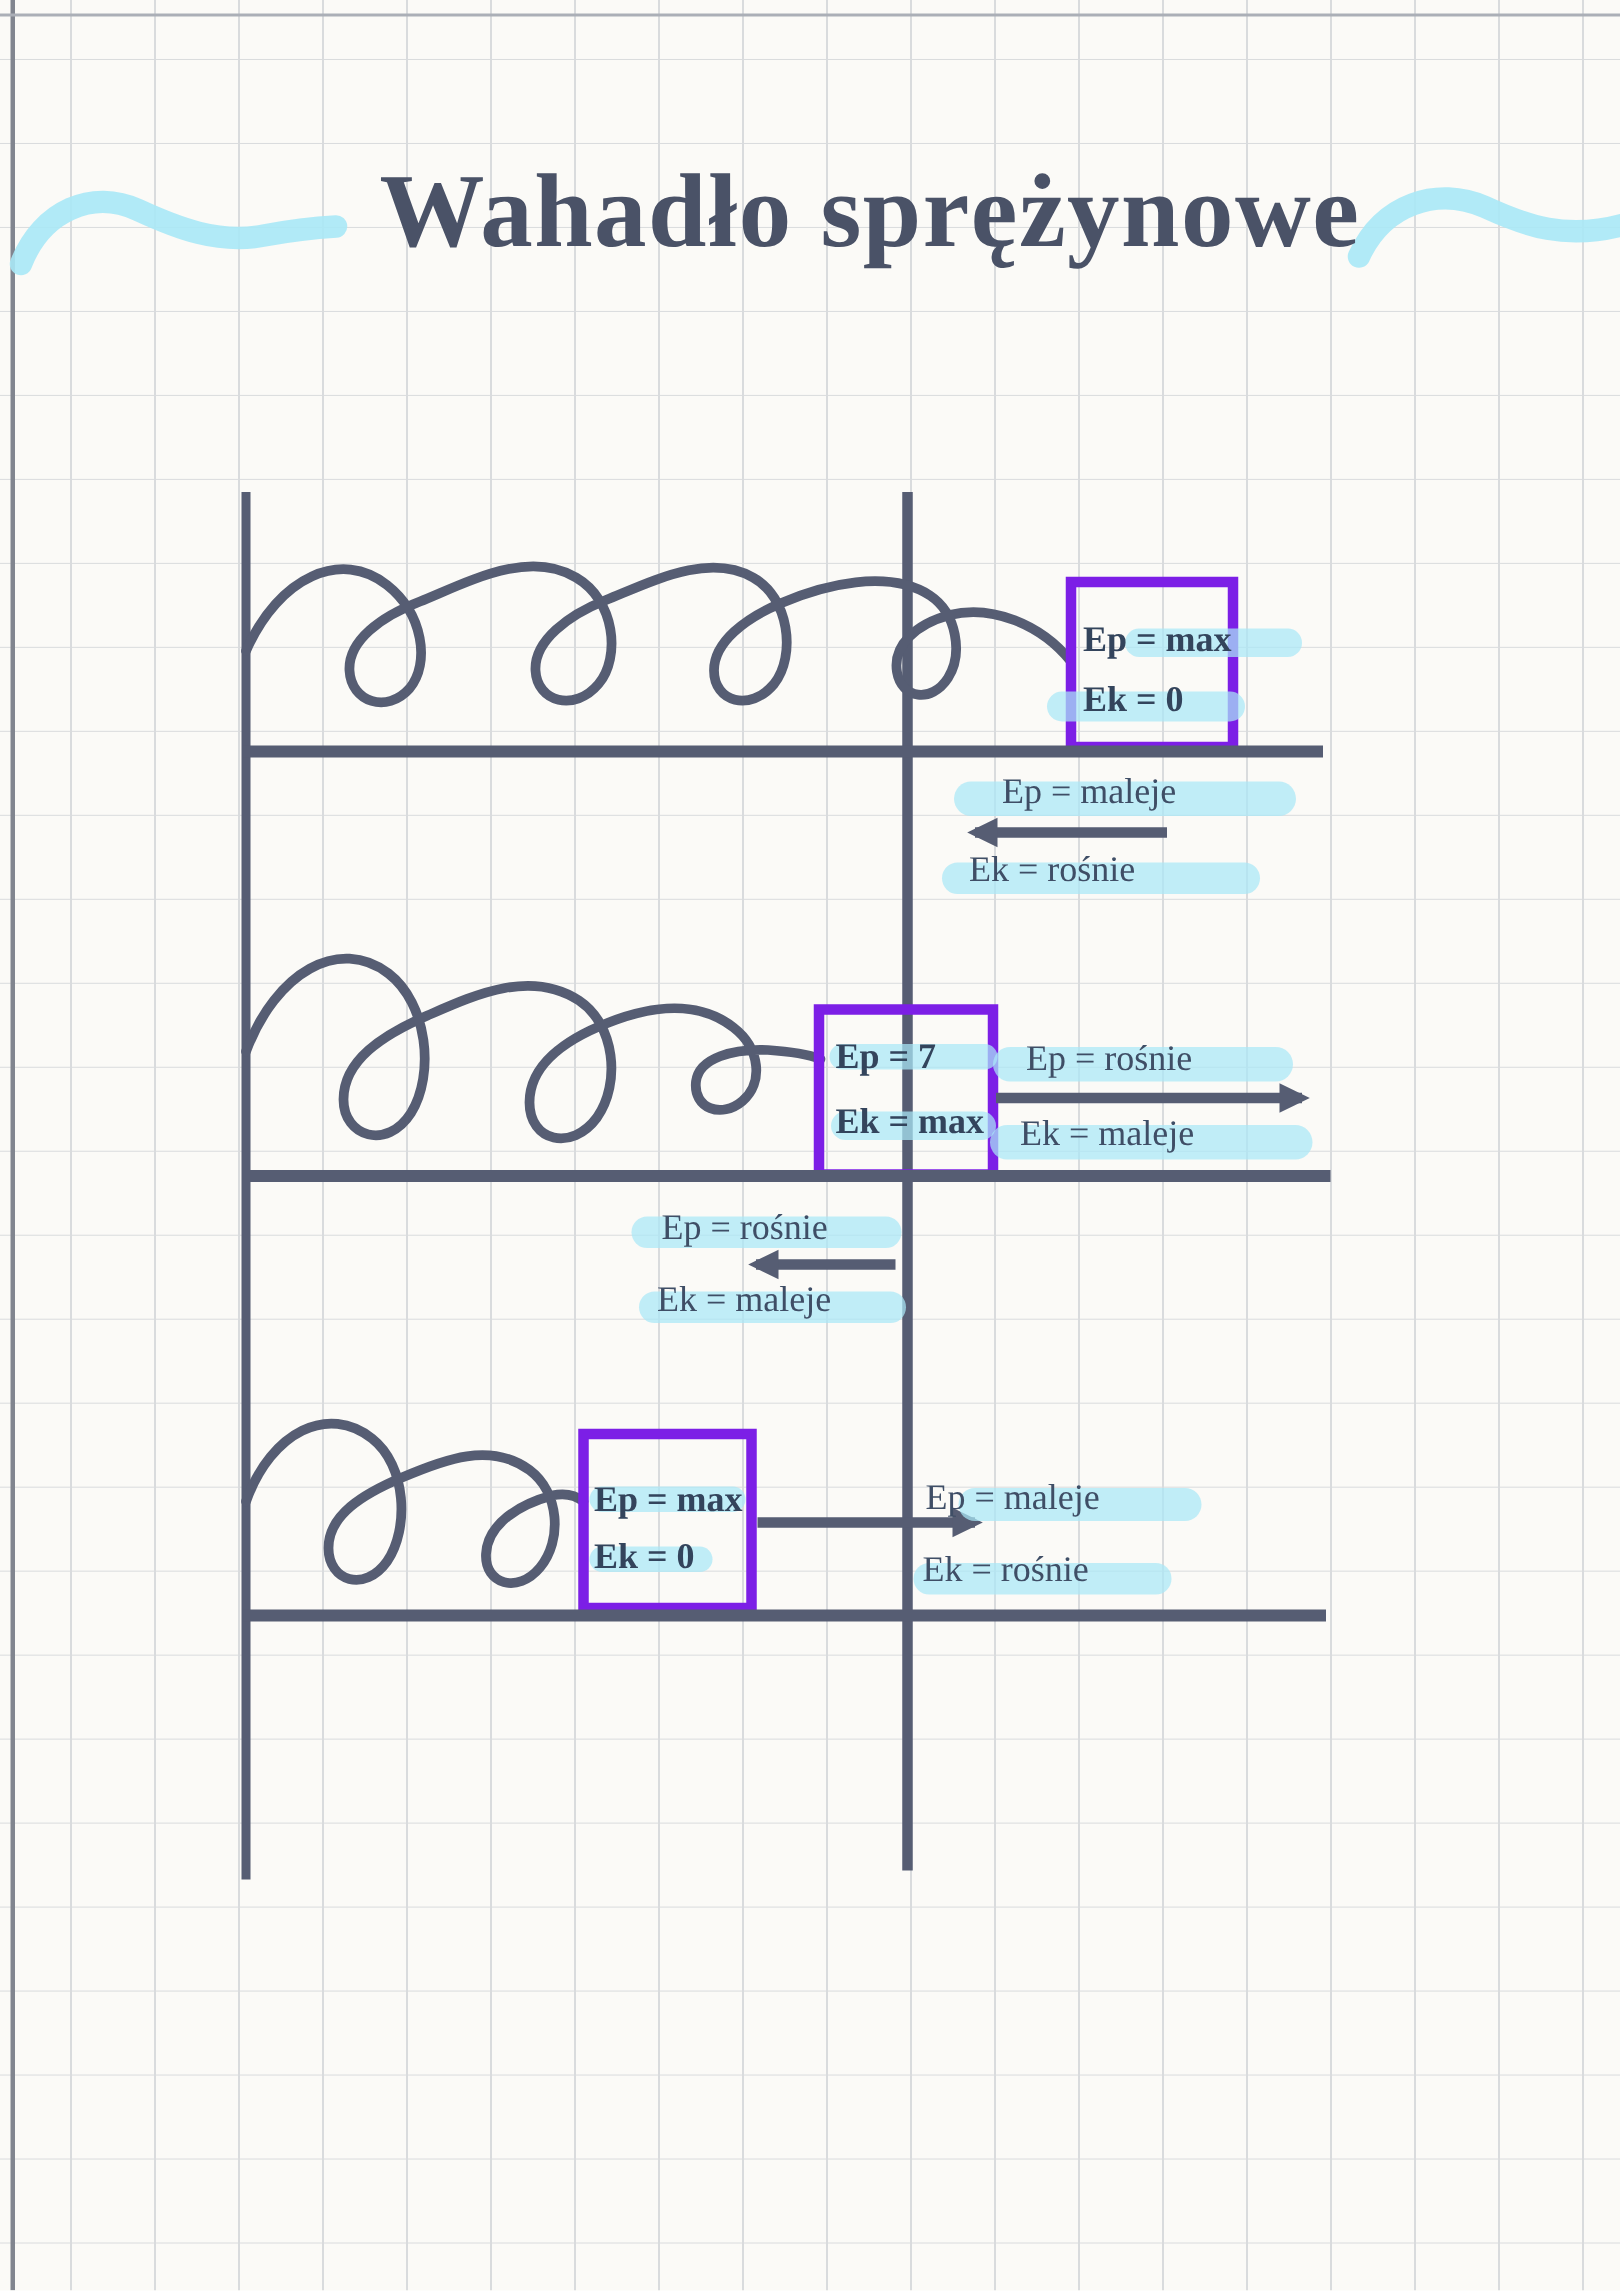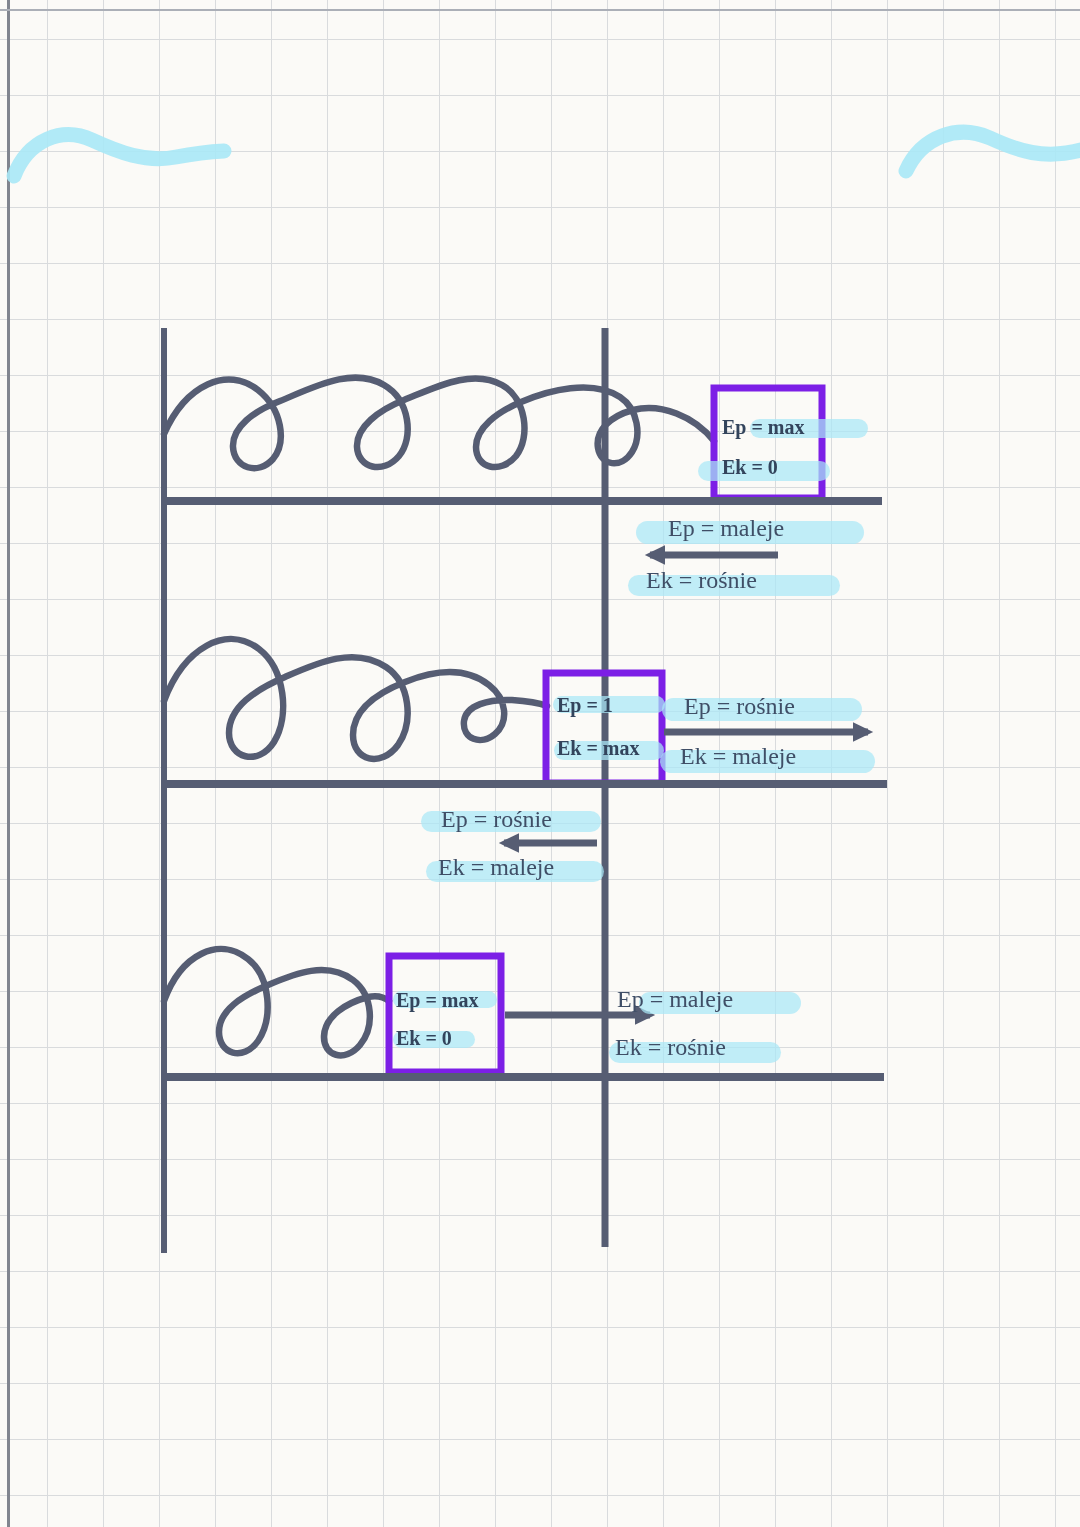--- a/index.html
+++ b/index.html
@@ -27,21 +27,21 @@
   .wave{stroke:var(--highlight-cyan,#a9e8f6);fill:none;opacity:.9;}
   .arrow-fill{fill:var(--ink,#565d73);}
   .lbl{
     position:absolute;
     font-size:24px;line-height:44px;
     color:var(--label-text,#3f4e66);
     white-space:nowrap;
   }
   .boxlbl{
     position:absolute;
-    font-size:20px;line-height:30px;font-weight:700;
+    font-size:24px;line-height:30px;font-weight:700;
     color:var(--box-text,#33445c);
     white-space:nowrap;
   }
   .pill{
     position:absolute;z-index:0;
     background:var(--highlight-cyan,#a9e8f6);
     border-radius:12px;opacity:.72;
   }
   .txt{position:relative;z-index:1;}
 </style>
@@ -76,20 +76,21 @@
     <line class="ink" stroke-width="8" x1="162" y1="784" x2="887" y2="784"></line>
     <line class="ink" stroke-width="7" x1="664" y1="732" x2="868" y2="732" marker-end="url(#ah)"></line>
     <line class="ink" stroke-width="7" x1="597" y1="843" x2="504" y2="843" marker-end="url(#ah)"></line>
 
     <path class="ink" stroke-width="6.5" stroke-linecap="round" stroke-linejoin="round" d="M 164 1001 C 181 954, 219 936, 248 959 C 271 977, 273 1019, 258 1041 C 243 1062, 219 1054, 219 1032 C 219 1010, 242 996, 268 985 C 296 973, 327 961, 353 980 C 373 995, 375 1027, 360 1045 C 345 1063, 323 1056, 324 1036 C 325 1016, 346 1003, 368 997 C 377 995, 384 997, 389 1001"></path>
     <rect class="purple" stroke-width="7" x="389" y="956" width="112" height="116"></rect>
     <line class="ink" stroke-width="7" x1="505" y1="1015" x2="650" y2="1015" marker-end="url(#ah)"></line>
     <line class="ink" stroke-width="8" x1="162" y1="1077" x2="884" y2="1077"></line>
   </svg>
 
+  <div class="title">Wahadło sprężynowe</div>
 
   <div class="boxlbl" style="left:722px;top:412px;">
     <span class="pill" style="left:28px;top:7px;width:118px;height:19px;"></span>
     <span class="txt">Ep = max</span>
   </div>
   <div class="boxlbl" style="left:722px;top:452px;">
     <span class="pill" style="left:-24px;top:9px;width:132px;height:20px;"></span>
     <span class="txt">Ek = 0</span>
   </div>
 
@@ -97,21 +98,21 @@
     <span class="pill" style="left:-32px;top:15px;width:228px;height:23px;"></span>
     <span class="txt">Ep = maleje</span>
   </div>
   <div class="lbl" style="left:646px;top:558px;">
     <span class="pill" style="left:-18px;top:17px;width:212px;height:21px;"></span>
     <span class="txt">Ek = rośnie</span>
   </div>
 
   <div class="boxlbl" style="left:557px;top:690px;">
     <span class="pill" style="left:-4px;top:6px;width:112px;height:17px;"></span>
-    <span class="txt">Ep = 1</span>
+    <span class="txt">Ep = 7</span>
   </div>
   <div class="boxlbl" style="left:557px;top:733px;">
     <span class="pill" style="left:-3px;top:8px;width:110px;height:19px;"></span>
     <span class="txt">Ek = max</span>
   </div>
 
   <div class="lbl" style="left:684px;top:684px;">
     <span class="pill" style="left:-22px;top:14px;width:200px;height:23px;"></span>
     <span class="txt">Ep = rośnie</span>
   </div>

